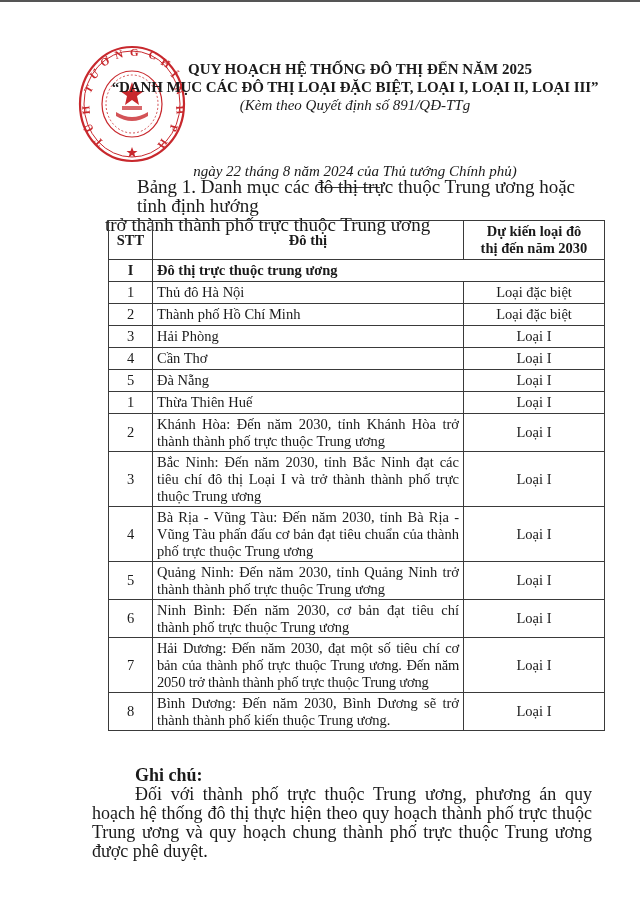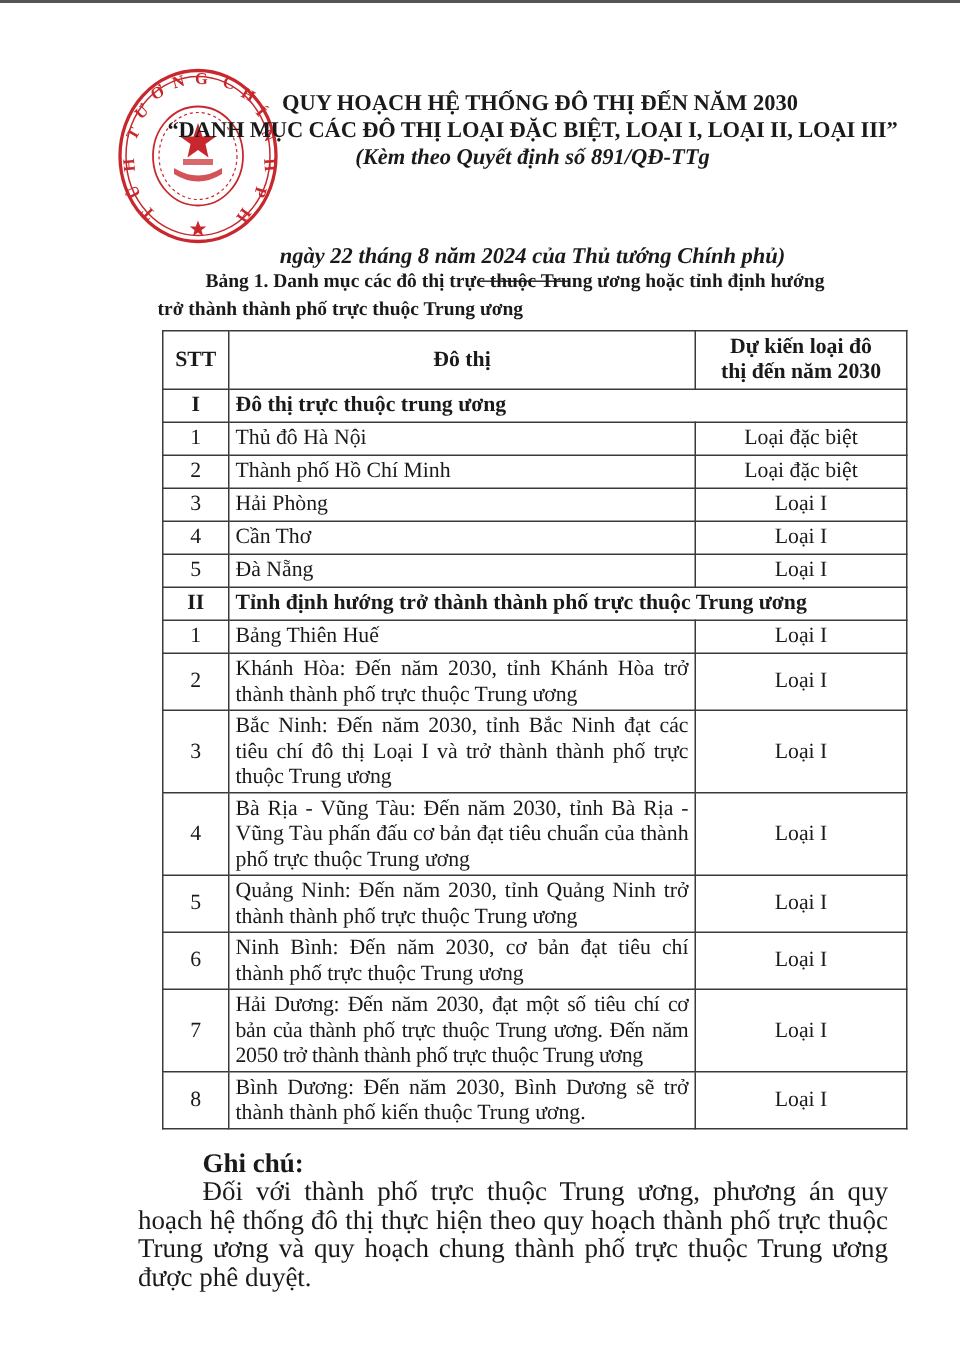--- a/index.html
+++ b/index.html
@@ -51,39 +51,38 @@
       font-weight: bold;
       font-size: 15px;
       margin-left: 70px;
       line-height: 18px;
       letter-spacing: -0.1px;
     }
     .h-ref1, .h-ref2 {
       font-style: italic;
       font-size: 15px;
       line-height: 19px;
-      font-weight: bold;
     }
     .h-ref1 { margin-left: 70px; }
     .h-ref2 { margin-left: 70px; margin-top: 47px; }
     .h-rule {
       width: 60px;
       height: 1px;
       background: #333;
       margin: 6px auto 0 auto;
       position: relative;
       left: 30px;
     }
     .table-caption {
       position: absolute;
       left: 106px;
       top: 177px;
       width: 500px;
-      font-weight: bold;
-      font-size: 13px;
+      font-weight: normal;
+      font-size: 19px;
       line-height: 19px;
     }
     .table-caption .line1 { padding-left: 31px; }
     .table-caption .line2 { margin-left: 0; }
     table.main {
       position: absolute;
       left: 108px;
       top: 220px;
       width: 497px;
       border-collapse: collapse;
@@ -153,21 +152,21 @@
     <text x="98" y="62" transform="rotate(85 98 62)">H</text>
     <text x="93" y="80" transform="rotate(105 93 80)">P</text>
     <text x="84" y="94" transform="rotate(125 84 94)">H</text>
     <text x="12" y="70" transform="rotate(-95 12 70)">H</text>
     <text x="16" y="86" transform="rotate(-115 16 86)">Ủ</text>
     <text x="26" y="98" transform="rotate(-135 26 98)">T</text>
   </g>
 </svg>
 
 <div class="header">
-  <div class="h-title1">QUY HOẠCH HỆ THỐNG ĐÔ THỊ ĐẾN NĂM 2030</div>
+  <div class="h-title1">QUY HOẠCH HỆ THỐNG ĐÔ THỊ ĐẾN NĂM 2025</div>
   <div class="h-title2">“DANH MỤC CÁC ĐÔ THỊ LOẠI ĐẶC BIỆT, LOẠI I, LOẠI II, LOẠI III”</div>
   <div class="h-ref1">(Kèm theo Quyết định số 891/QĐ-TTg</div>
   <div class="h-ref2">ngày 22 tháng 8 năm 2024 của Thủ tướng Chính phủ)</div>
   <div class="h-rule"></div>
 </div>
 
 <div class="table-caption">
   <div class="line1">Bảng 1. Danh mục các đô thị trực thuộc Trung ương hoặc tỉnh định hướng</div>
   <div class="line2" style="margin-left:-1px;">trở thành thành phố trực thuộc Trung ương</div>
 </div>
@@ -205,27 +204,23 @@
       <td class="c-stt">4</td>
       <td class="c-name">Cần Thơ</td>
       <td class="c-type">Loại I</td>
     </tr>
     <tr class="row1">
       <td class="c-stt">5</td>
       <td class="c-name">Đà Nẵng</td>
       <td class="c-type">Loại I</td>
     </tr>
 
-    <tr class="section">
-      <td class="c-stt">II</td>
-      <td colspan="2">Tỉnh định hướng trở thành thành phố trực thuộc Trung ương</td>
-    </tr>
     <tr class="row1">
       <td class="c-stt">1</td>
-      <td class="c-name">Bảng Thiên Huế</td>
+      <td class="c-name">Thừa Thiên Huế</td>
       <td class="c-type">Loại I</td>
     </tr>
     <tr class="row2">
       <td class="c-stt">2</td>
       <td class="c-name name-multi">Khánh Hòa: Đến năm 2030, tỉnh Khánh Hòa trở thành thành phố trực thuộc Trung ương</td>
       <td class="c-type">Loại I</td>
     </tr>
     <tr class="row3">
       <td class="c-stt">3</td>
       <td class="c-name name-multi">Bắc Ninh: Đến năm 2030, tỉnh Bắc Ninh đạt các tiêu chí đô thị Loại I và trở thành thành phố trực thuộc Trung ương</td>

